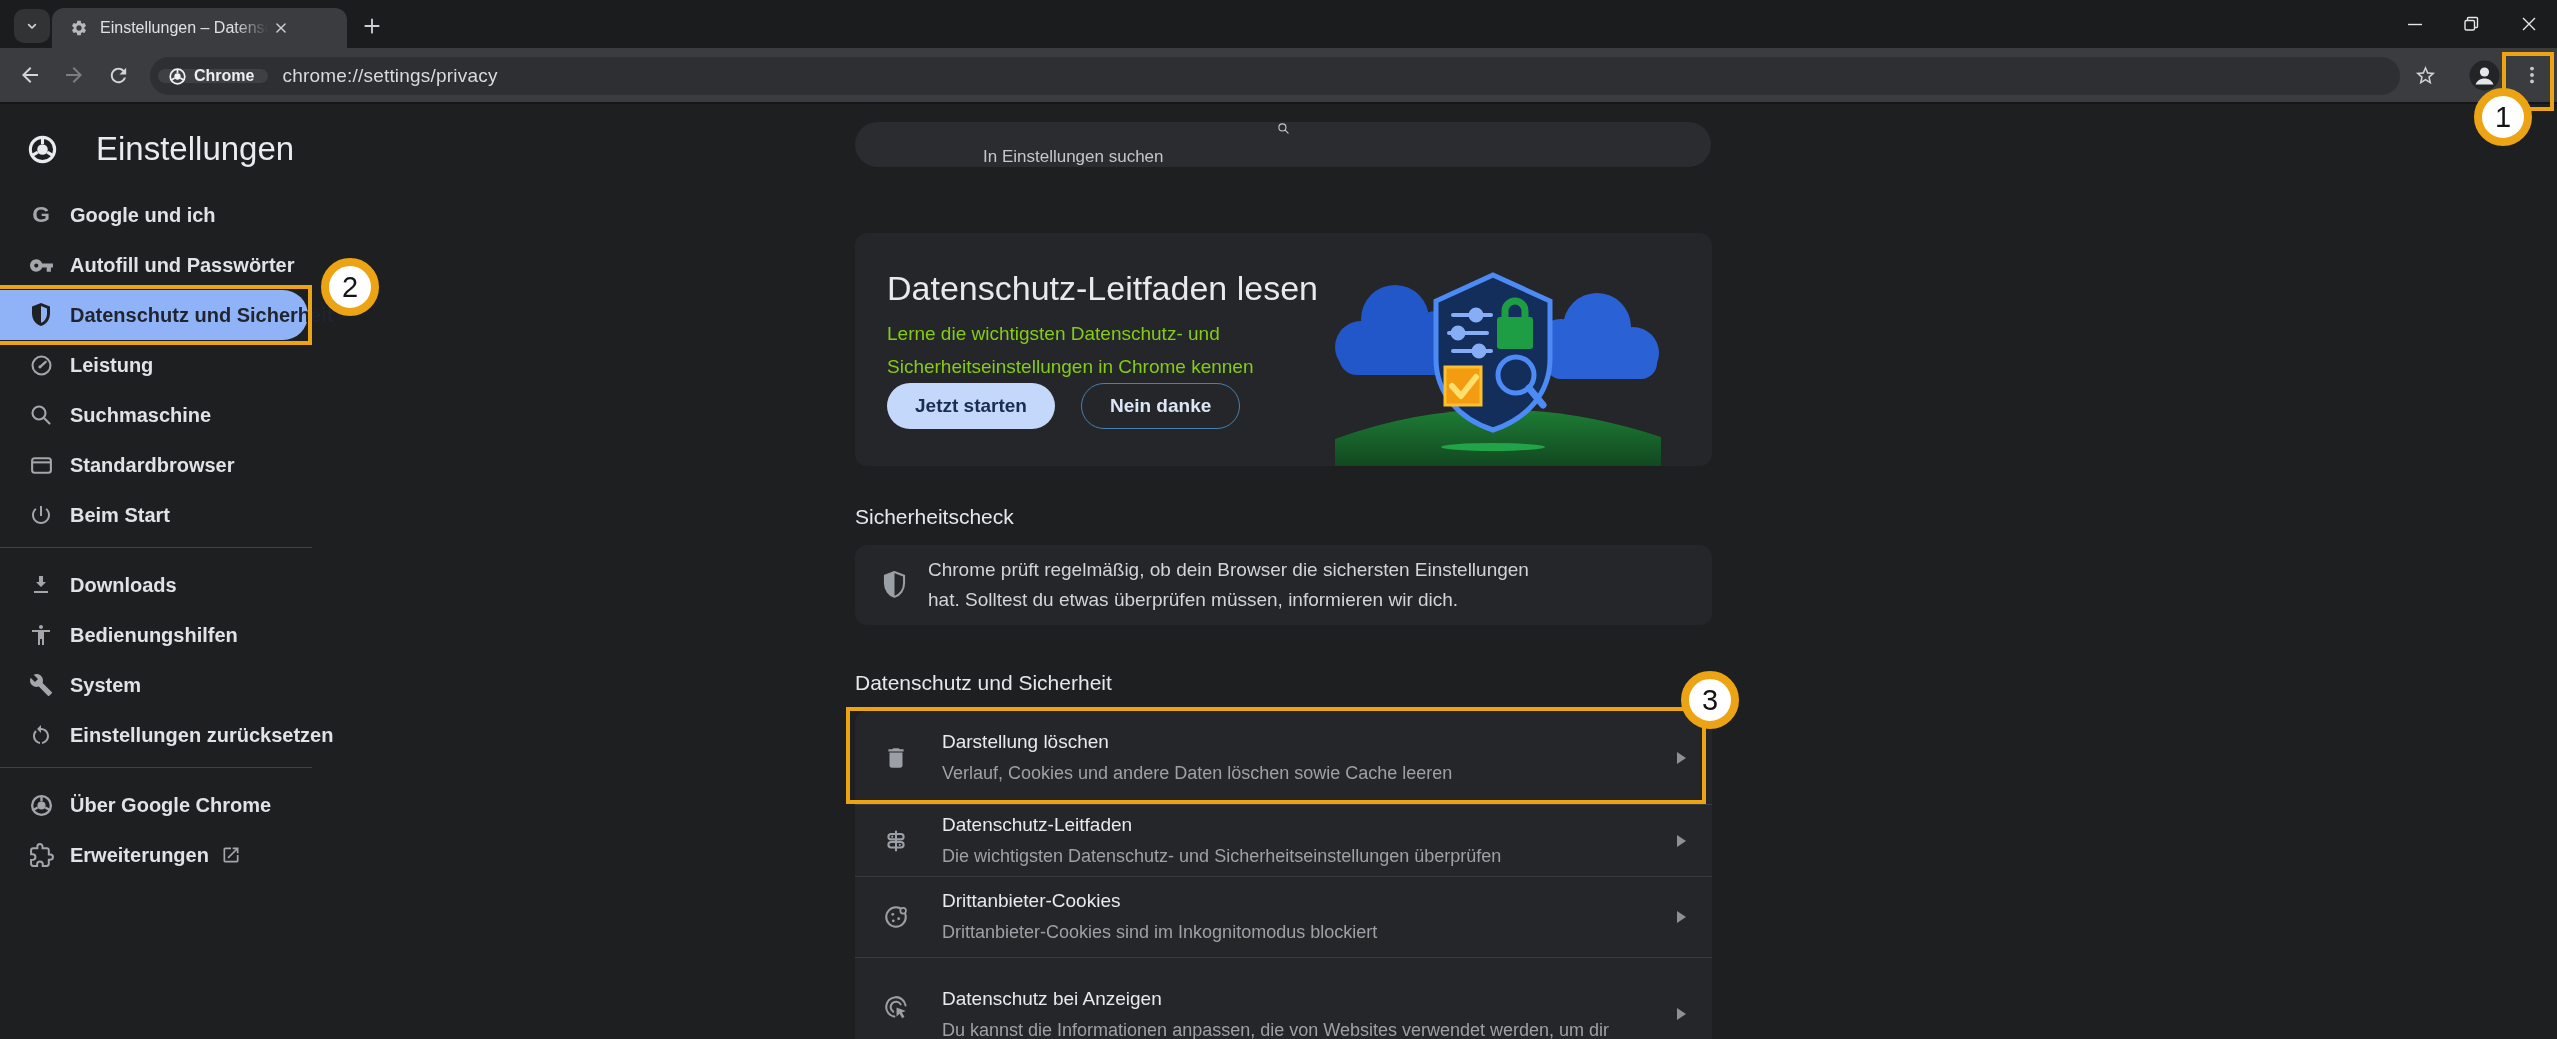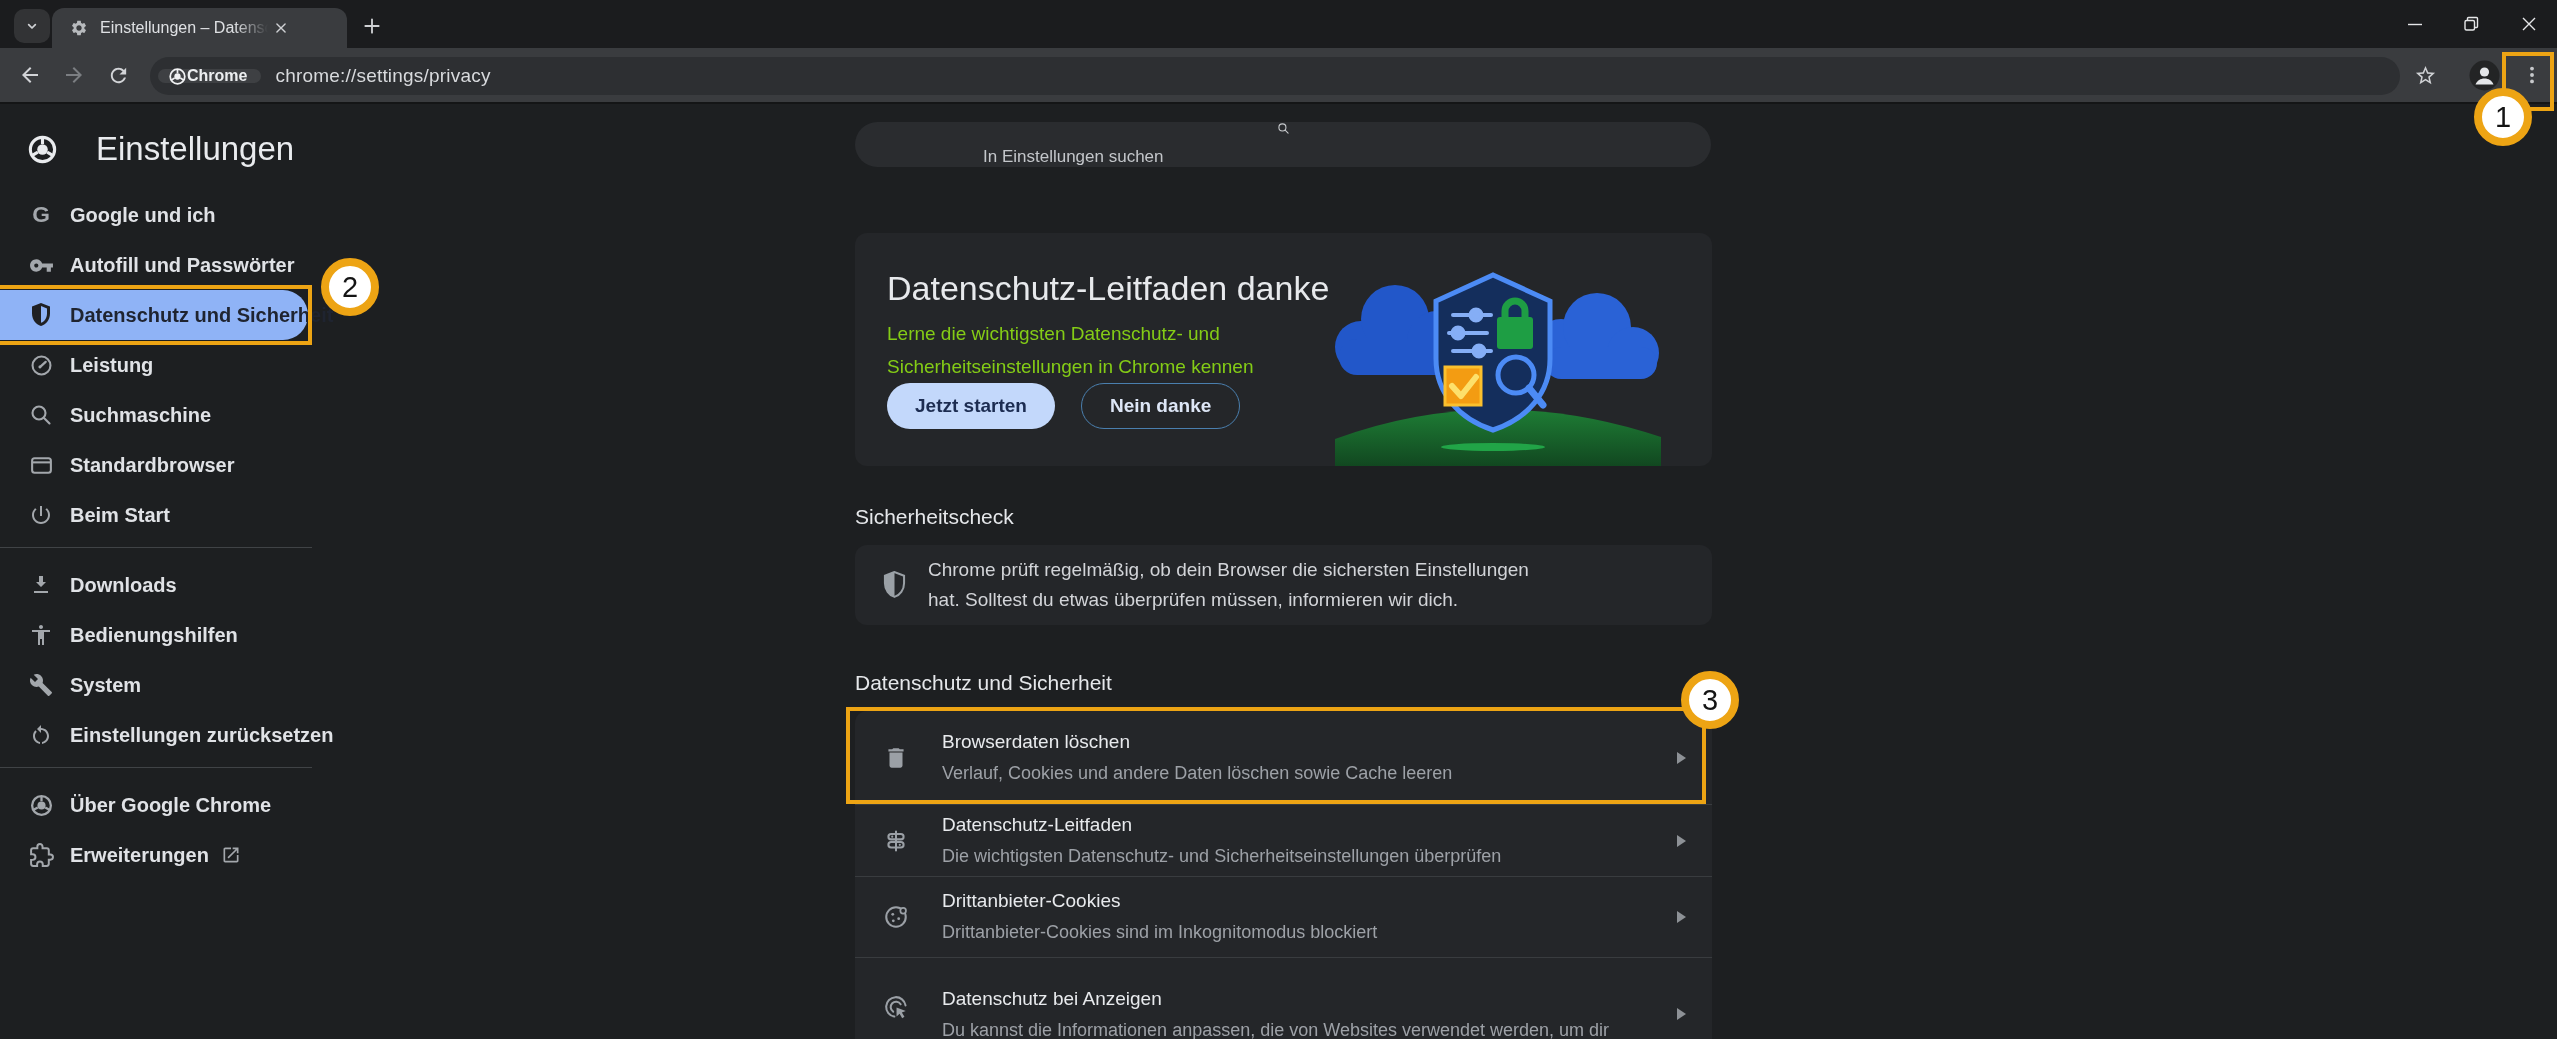--- a/index.html
+++ b/index.html
@@ -20,21 +20,21 @@
   .wctrls { position:absolute; right:0; top:0; height:48px; display:flex; }
   .wc { width:57px; height:48px; display:flex; align-items:center; justify-content:center; }
 
   
   .toolbar { position:absolute; left:0; top:48px; width:2557px; height:56px; background:#3a3c3f;
              border-bottom:2px solid #141516; }
   .tbtn { position:absolute; top:7px; width:40px; height:40px; display:flex; align-items:center; justify-content:center; border-radius:50%; }
   .omnibox { position:absolute; left:150px; top:9px; width:2250px; height:38px; border-radius:19px;
              background:#2d2f32; display:flex; align-items:center; }
   .chip { height:14px; margin-left:8px; border-radius:15px; background:#3e4043; display:flex; align-items:center;
-          padding:0 14px 0 10px; }
+          padding:0 14px 0 10px; gap:7px; }
   .chip-label { color:#eceef0; font-size:16px; font-weight:700; }
   .url { color:#d8dadd; font-size:19px; margin-left:14px; letter-spacing:.2px; }
 
   
   .page { position:absolute; left:0; top:106px; width:2557px; height:933px; background:#1d1f21; }
 
   
   .sb-head { position:absolute; left:27px; top:24px; display:flex; align-items:center; gap:38px; }
   .sb-title { color:#e9ebee; font-size:33px; font-weight:400; }
   .nav { position:absolute; left:0; top:84px; width:330px; }
@@ -324,21 +324,21 @@
 
     <div class="searchbox">
       <svg width="19" height="19" viewBox="0 0 24 24">
           <circle cx="10" cy="10" r="6.5" fill="none" stroke="#c7cacd" stroke-width="2"></circle>
           <path d="M15 15l5.5 5.5" stroke="#c7cacd" stroke-width="2" stroke-linecap="round"></path>
         </svg>
       <input type="text" placeholder="In Einstellungen suchen" style="">
     </div>
 
     <div class="card guide-card">
-      <div class="guide-title">Datenschutz-Leitfaden danke</div>
+      <div class="guide-title">Datenschutz-Leitfaden lesen</div>
       <div class="guide-sub">
         <span>Lerne die wichtigsten Datenschutz- und</span><br>
         <span>Sicherheitseinstellungen in Chrome kennen</span>
       </div>
       <div class="guide-btns">
         <div class="btn btn-primary">Jetzt starten</div>
         <div class="btn btn-outline">Nein danke</div>
       </div>
       <svg class="illus" width="330" height="210" viewBox="0 0 330 210">
         <defs>
@@ -408,21 +408,21 @@
     </div>
 
     <div class="h2" style="left:855px; top:565px;">Datenschutz und Sicherheit</div>
     <div class="card list-card">
 
       <div class="row r1">
         <svg width="26" height="26" viewBox="0 0 24 24">
             <path fill="#9ba0a6" d="M6 19c0 1.1.9 2 2 2h8c1.1 0 2-.9 2-2V7H6v12zM19 4h-3.5l-1-1h-5l-1 1H5v2h14V4z"></path>
           </svg>
         <div class="row-txt">
-          <div class="row-title">Browserdaten löschen</div>
+          <div class="row-title">Darstellung löschen</div>
           <div class="row-sub">Verlauf, Cookies und andere Daten löschen sowie Cache leeren</div>
         </div>
         <div class="chev"></div>
       </div>
 
       <div class="row r2">
         <svg width="26" height="26" viewBox="0 0 24 24">
             <g fill="none" stroke="#9ba0a6" stroke-width="1.9">
               <path d="M12 2.5v19"></path>
               <rect x="5" y="5.5" width="14" height="5" rx="2.5"></rect>

